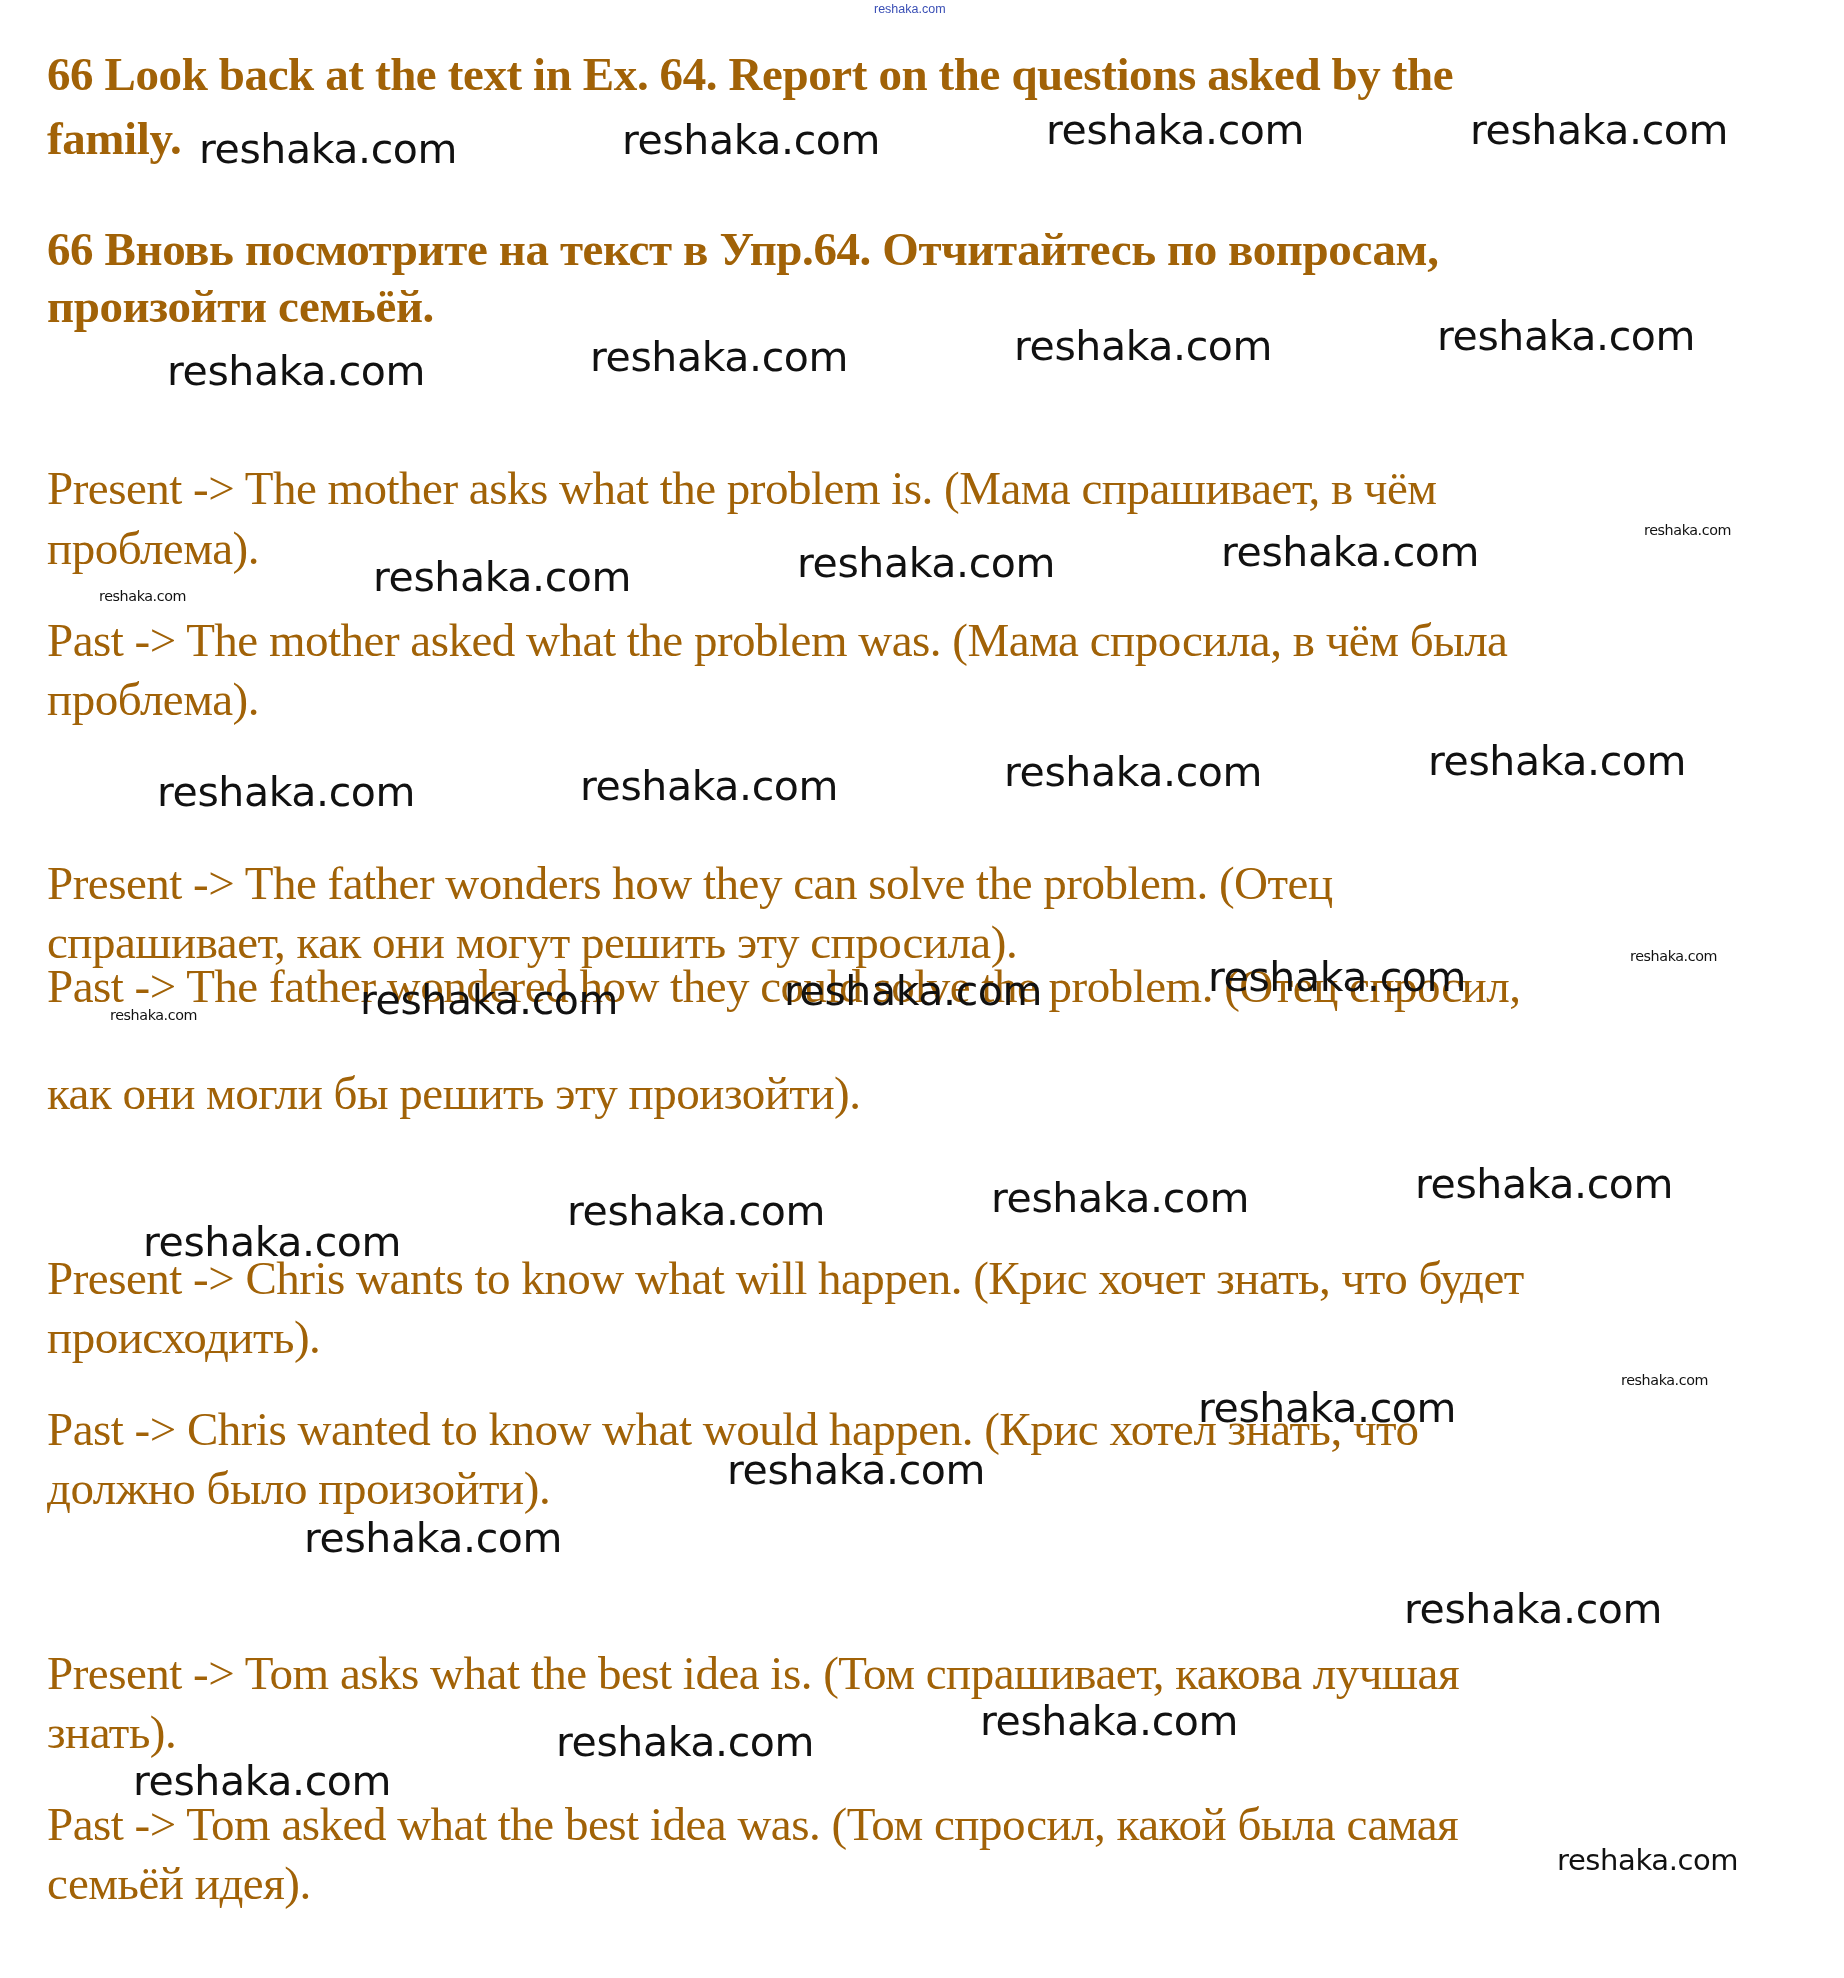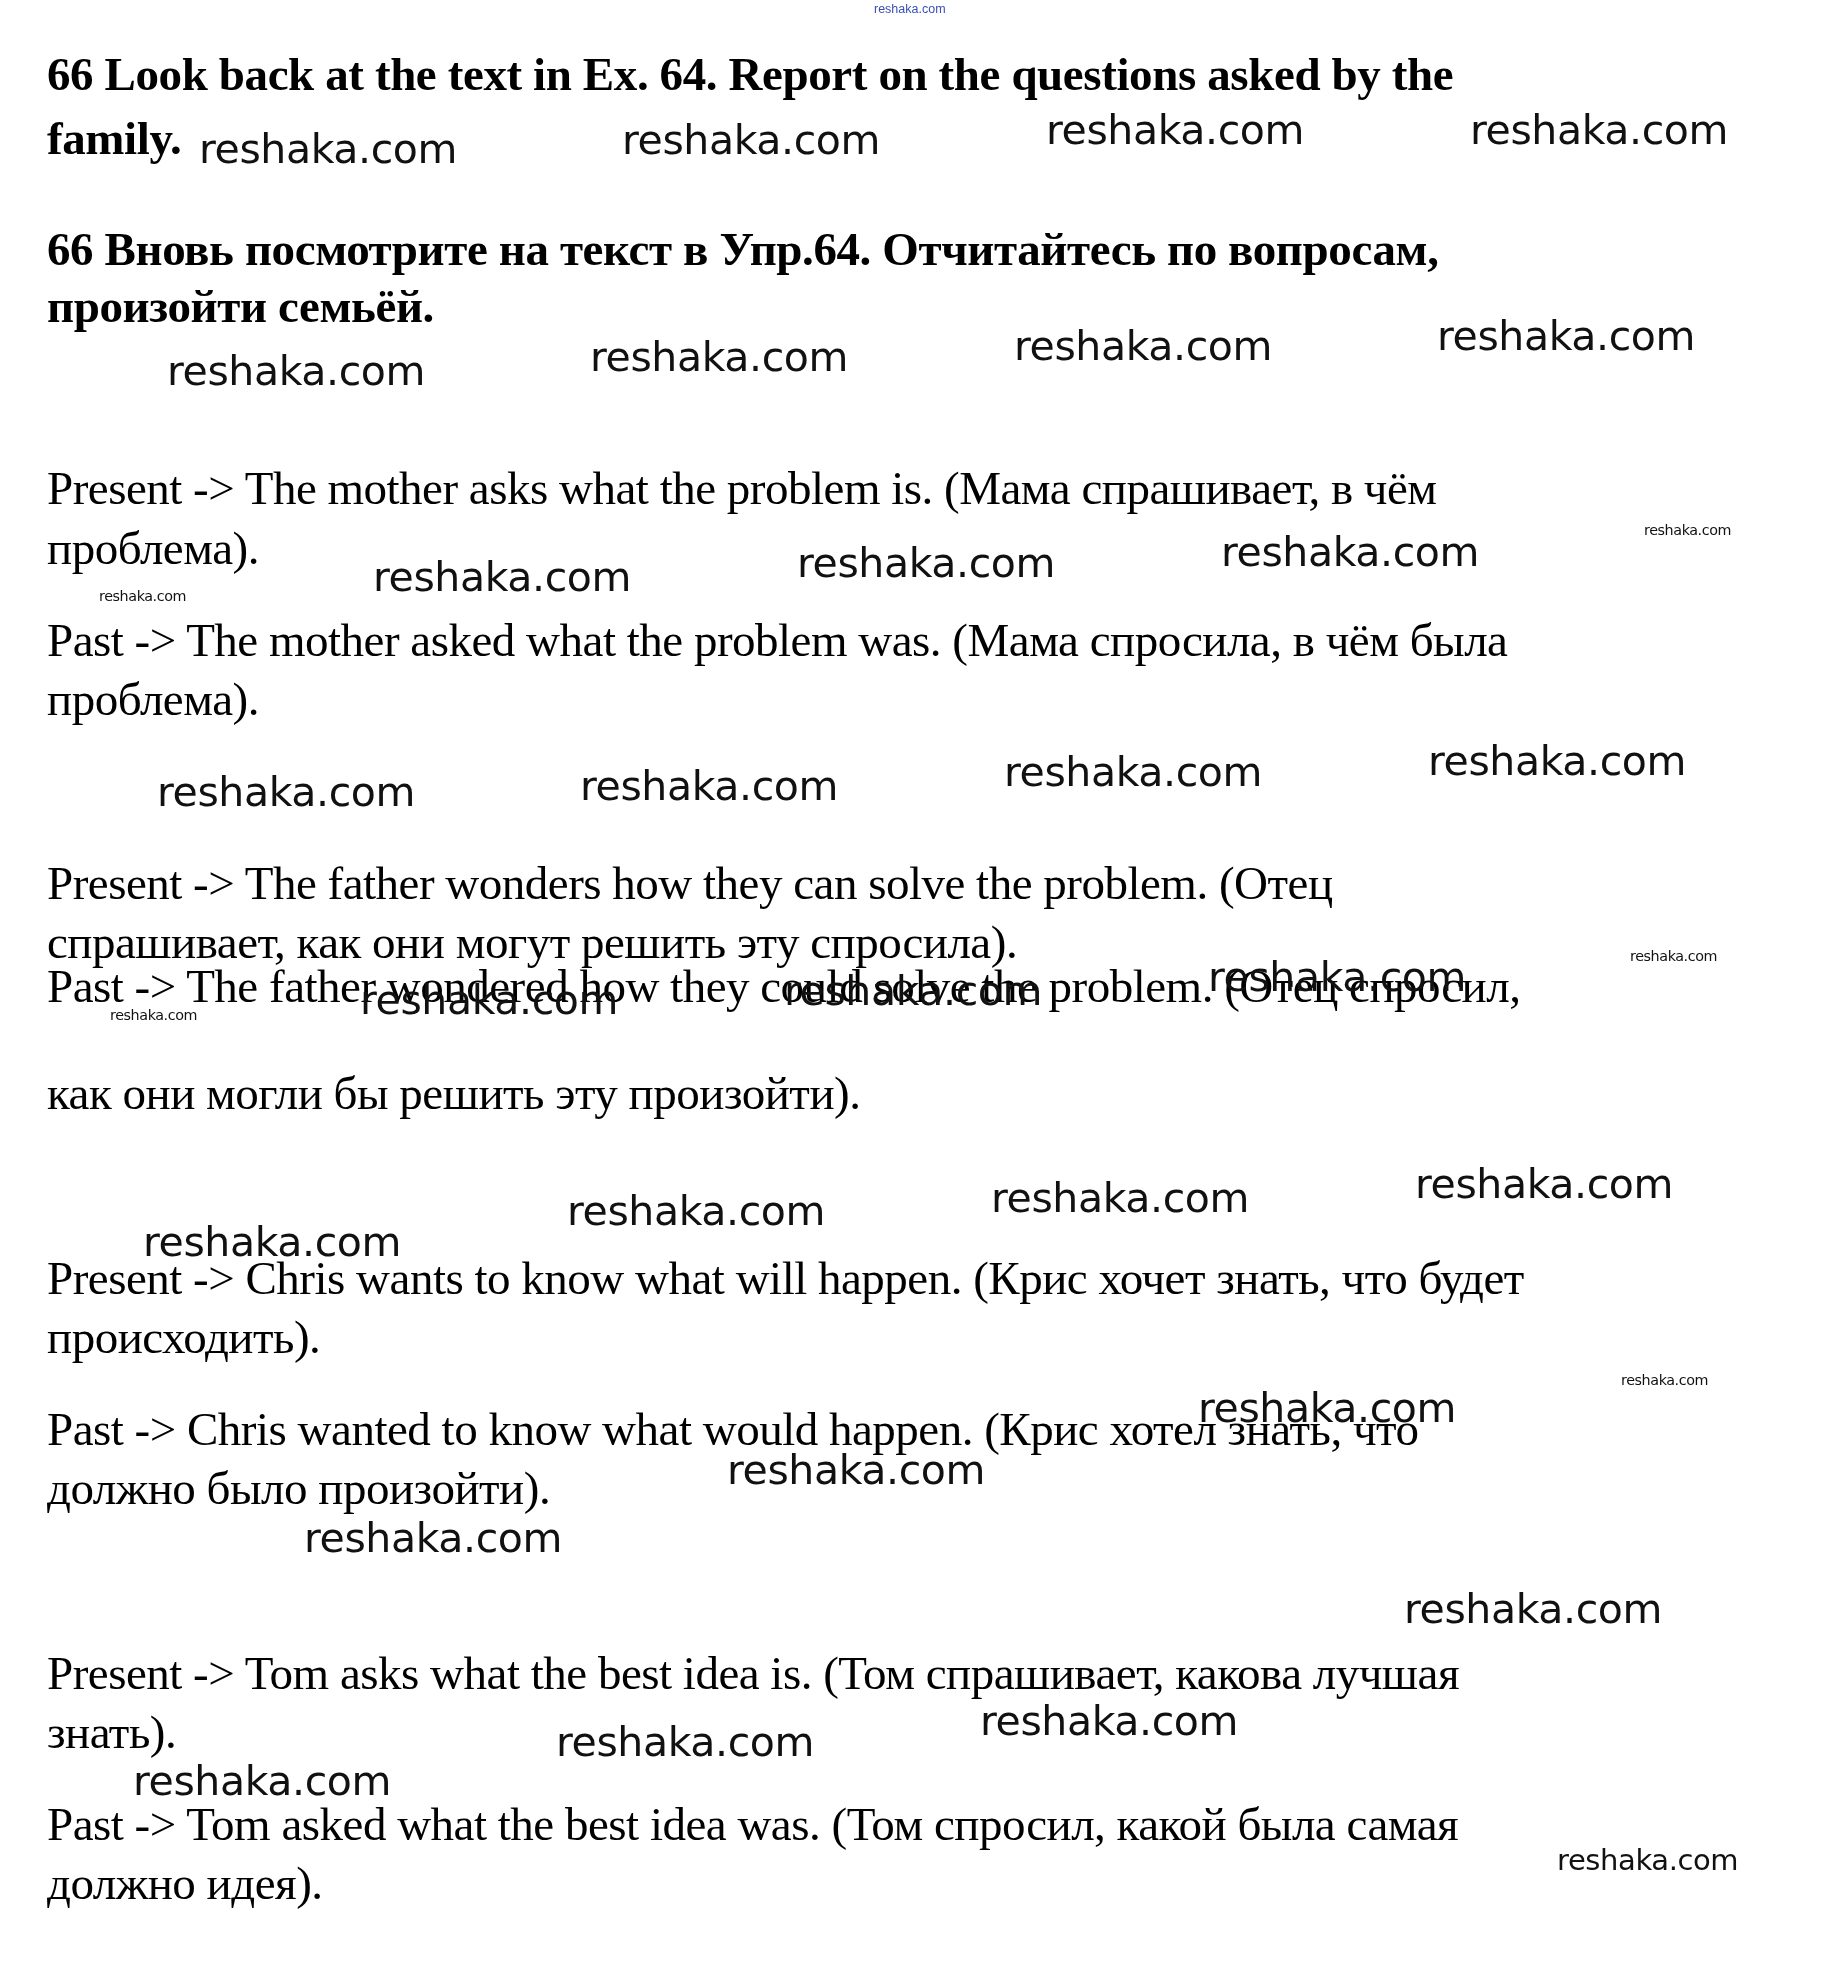--- a/index.html
+++ b/index.html
@@ -1,17 +1,17 @@
 <!DOCTYPE html>
 <html style="font-size:14.3px"><head>
 <meta charset="utf-8">
 <style>
   html, body { margin:0; padding:0; background:#ffffff; }
   body { width:1844px; height:1978px; position:relative; overflow:hidden; }
-  .line { position:absolute; left:47px; font-family:"Liberation Serif", serif; color:#000000; white-space:nowrap;text-align:right; }
+  .line { position:absolute; left:47px; font-family:"Liberation Serif", serif; color:#a16207; white-space:nowrap;text-align:right; }
   .h { font-weight:bold; font-size:47px; letter-spacing:-0.4px; }
   .t { font-size:47px; letter-spacing:-0.5px; }
   .wm { position:absolute; font-family:"DejaVu Sans", sans-serif; color:#111; white-space:nowrap; font-size:41px; letter-spacing:-0.4px; }
   .wm-s { font-size:14.3px; }
   .wm-top { position:absolute; left:874px; top:1.8px; font-family:"Liberation Sans", sans-serif; font-size:12.5px; color:#3a4fb5; }
 </style>
 </head>
 <body>
 
 <div class="wm-top">reshaka.com</div>
@@ -32,21 +32,21 @@
 <div class="line t" style="top:1066px">как они могли бы решить эту произойти).</div>
 
 <div class="line t" style="top:1251px">Present -&gt; Chris wants to know what will happen. (Крис хочет знать, что будет</div>
 <div class="line t" style="top:1310px">происходить).</div>
 <div class="line t" style="top:1402px">Past -&gt; Chris wanted to know what would happen. (Крис хотел знать, что</div>
 <div class="line t" style="top:1461px">должно было произойти).</div>
 
 <div class="line t" style="top:1646px">Present -&gt; Tom asks what the best idea is. (Том спрашивает, какова лучшая</div>
 <div class="line t" style="top:1705px">знать).</div>
 <div class="line t" style="top:1797px">Past -&gt; Tom asked what the best idea was. (Том спросил, какой была самая</div>
-<div class="line t" style="top:1856px">должно идея).</div>
+<div class="line t" style="top:1856px">семьёй идея).</div>
 
 <div class="wm" style="left:199px;top:125px">reshaka.com</div>
 <div class="wm" style="left:622px;top:116px">reshaka.com</div>
 <div class="wm" style="left:1046px;top:106px">reshaka.com</div>
 <div class="wm" style="left:1470px;top:106px">reshaka.com</div>
 
 <div class="wm" style="left:167px;top:347px">reshaka.com</div>
 <div class="wm" style="left:590px;top:333px">reshaka.com</div>
 <div class="wm" style="left:1014px;top:322px">reshaka.com</div>
 <div class="wm" style="left:1437px;top:312px">reshaka.com</div>

